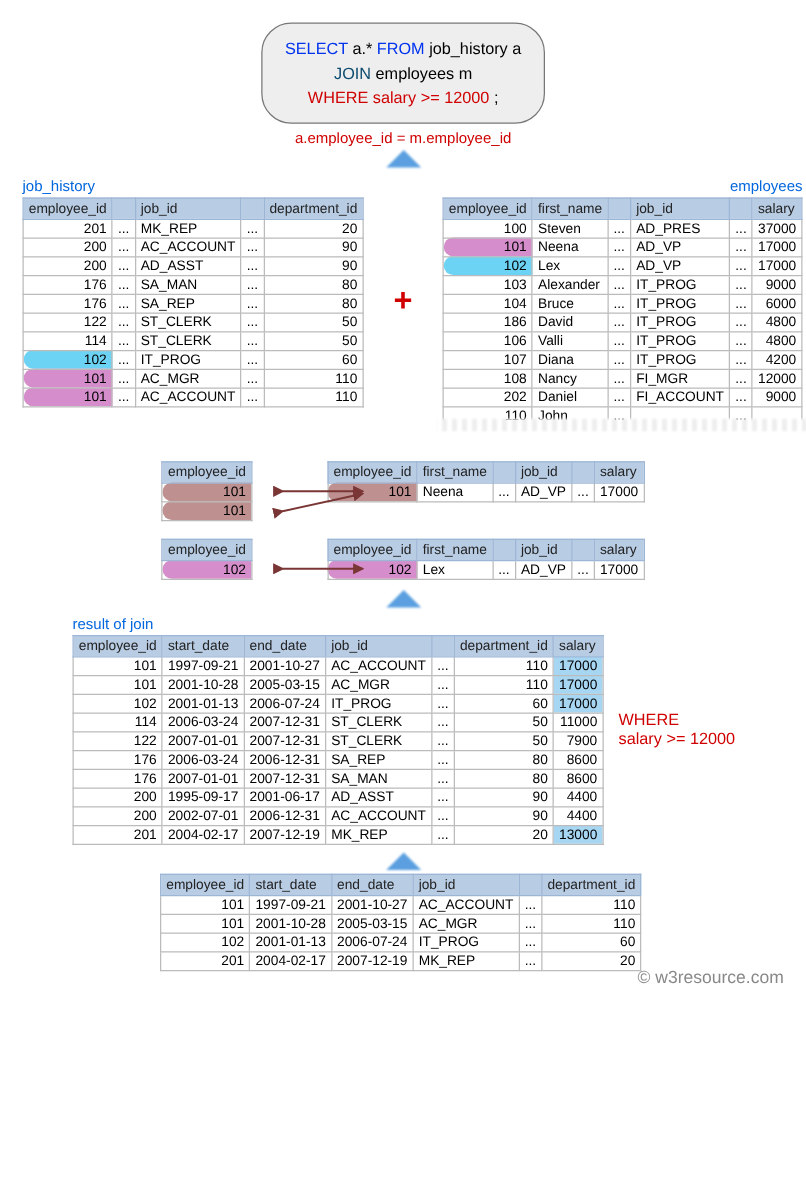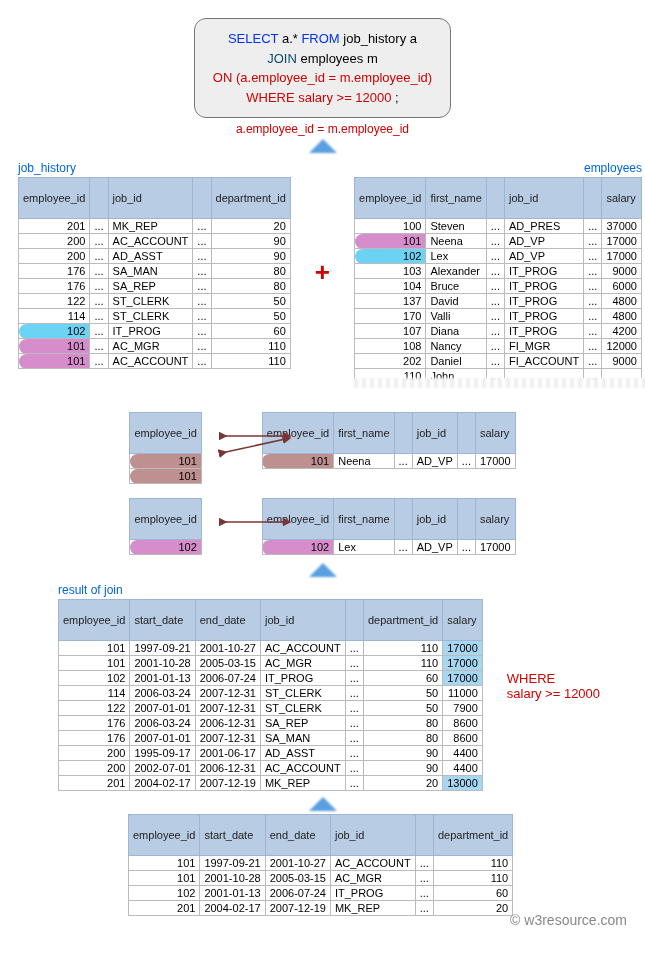--- a/index.html
+++ b/index.html
@@ -7,41 +7,41 @@
     margin: 0;
     padding: 18px;
     font-family: Arial, Helvetica, sans-serif;
     font-size: 11px;
     background: #fff;
     width: 645px;
     position: relative;
   }
   .sql-box {
     border: 1.5px solid #777;
-    border-radius: 12px;
+    border-radius: 24px;
     padding: 10px 18px;
     background: #eee;
     display: inline-block;
     font-size: 13px;
     line-height: 1.5;
   }
   .blue { color: #0033ee; }
   .orange { color: #0c4a6e; }
   .red { color: #d00000; }
   .label-blue { color: #0066dd; font-size: 12px; padding: 2px 0; }
   table {
     border-collapse: collapse;
     font-size: 11px;
     background: #fff;
   }
   th {
     background: #b8cce4;
     font-weight: normal;
     text-align: left;
-    padding: 14px 4px;
+    padding: 2px 4px;
     border: 1px solid #9db6d6;
     color: #222;
   }
   td {
     border: 1px solid #bbb;
     padding: 1px 4px;
     white-space: nowrap;
   }
   td.num { text-align: right; }
   td.pill-cyan { background: #6dd3f4; border-radius: 8px 0 0 8px; }
@@ -94,24 +94,20 @@
       <span class="blue">SELECT </span>
       <span>a.* </span>
       <span class="blue">FROM  </span>
       <span>job_history a</span>
     </div>
     <div>
       <span class="orange">JOIN </span>
       <span>employees m</span>
     </div>
     <div>
-      <span class="red">ON </span>
-      <span class="red">(a.employee_id = m.employee_id)</span>
-    </div>
-    <div>
       <span class="red">WHERE </span>
       <span class="red">salary &gt;= 12000</span>
       <span>;</span>
     </div>
   </div>
   <div style="margin-top:4px;">
     <span class="red" style="font-size:12px;">a.employee_id = m.employee_id</span>
   </div>
   <div class="arrow-up"></div>
 </div>
@@ -253,29 +249,29 @@
             </tr>
             <tr>
               <td class="num">104</td>
               <td>Bruce</td>
               <td>...</td>
               <td>IT_PROG</td>
               <td>...</td>
               <td class="num">6000</td>
             </tr>
             <tr>
-              <td class="num">137</td>
+              <td class="num">186</td>
               <td>David</td>
               <td>...</td>
               <td>IT_PROG</td>
               <td>...</td>
               <td class="num">4800</td>
             </tr>
             <tr>
-              <td class="num">170</td>
+              <td class="num">106</td>
               <td>Valli</td>
               <td>...</td>
               <td>IT_PROG</td>
               <td>...</td>
               <td class="num">4800</td>
             </tr>
             <tr>
               <td class="num">107</td>
               <td>Diana</td>
               <td>...</td>
@@ -405,21 +401,21 @@
             <td>...</td>
             <td class="num">17000</td>
           </tr>
         </tbody>
     </table>
   </div>
 </div>
 
 <div class="arrow-up" style="margin-top:8px;"></div>
 
-<div class="row" style="margin-top:4px; align-items:center; gap:24px;">
+<div class="row" style="margin-top:4px; align-items:center; gap:12px;">
   <div style="margin-left:40px;">
     <div class="label-blue">result of join</div>
     <table>
       <thead>
           <tr id="res-head">
             <th>employee_id</th>
             <th>start_date</th>
             <th>end_date</th>
             <th>job_id</th>
             <th style="min-width: 8px;"></th>

